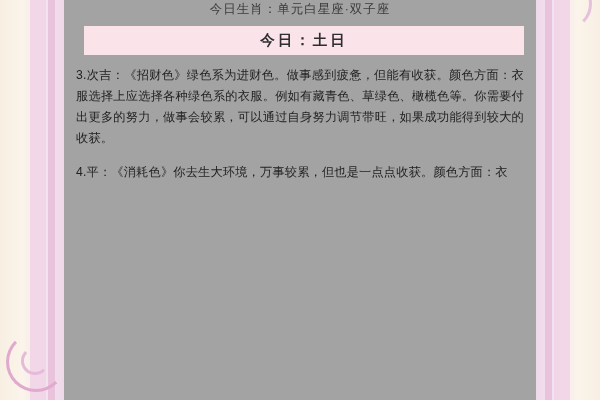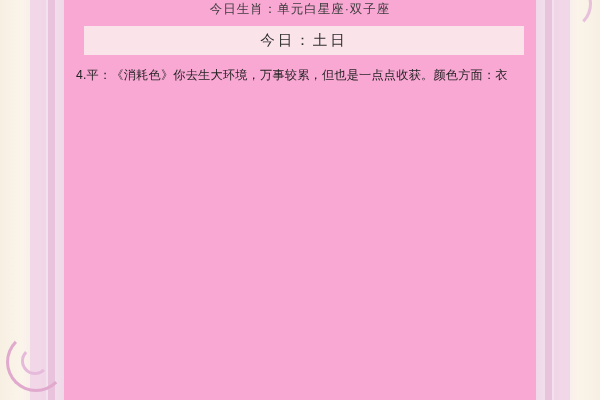--- a/index.html
+++ b/index.html
@@ -88,42 +88,42 @@
     border-bottom-color: transparent;
   }
 
   
   .content {
     position: absolute;
     left: 64px;
     right: 64px;
     top: 0;
     bottom: 0;
-    background: #f9a8d4;
+    background: #a3a3a3;
     padding: 0 12px;
     box-sizing: border-box;
   }
   .top-heading {
     text-align: center;
     font-size: 12.5px;
     color: #3b3b3b;
     letter-spacing: 1px;
     padding-top: 1px;
     height: 17px;
     overflow: hidden;
     white-space: nowrap;
   }
   .title-bar {
     margin: 8px 0 10px 8px;
     background: #fbe3ea;
     height: 29px;
     line-height: 29px;
     text-align: center;
     font-size: 14.5px;
-    font-weight: normal;
+    font-weight: bold;
     color: #2e2e2e;
     letter-spacing: 3px;
   }
   .para {
     font-size: 12.2px;
     line-height: 21px;
     color: #1f1f1f;
     margin: 0 0 13px 0;
     text-align: justify;
     letter-spacing: .2px;
@@ -146,16 +146,17 @@
     <div class="edge-band2"></div>
     <div class="corner-swirl-tr"></div>
   </div>
 
   <div class="content">
 
     <div class="top-heading">今日生肖：单元白星座·双子座</div>
 
     <div class="title-bar">今日：土日</div>
 
+    <p class="para">3.次吉：《招财色》绿色系为进财色。做事感到疲惫，但能有收获。颜色方面：衣服选择上应选择各种绿色系的衣服。例如有藏青色、草绿色、橄榄色等。你需要付出更多的努力，做事会较累，可以通过自身努力调节带旺，如果成功能得到较大的收获。</p>
     <p class="para">4.平：《消耗色》你去生大环境，万事较累，但也是一点点收获。颜色方面：衣</p>
 
   </div>
 </div>
 
 </body></html>

